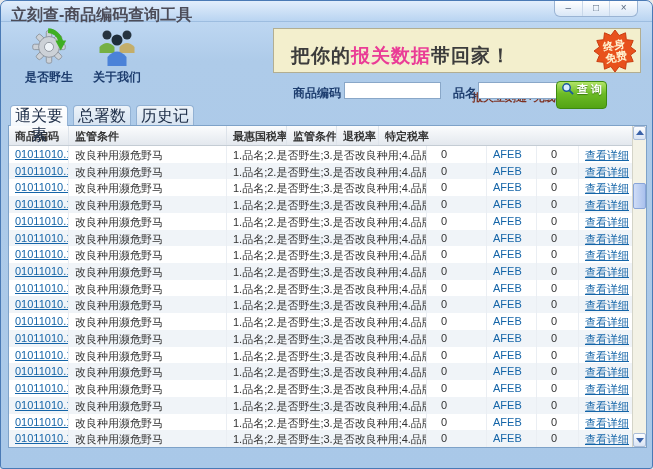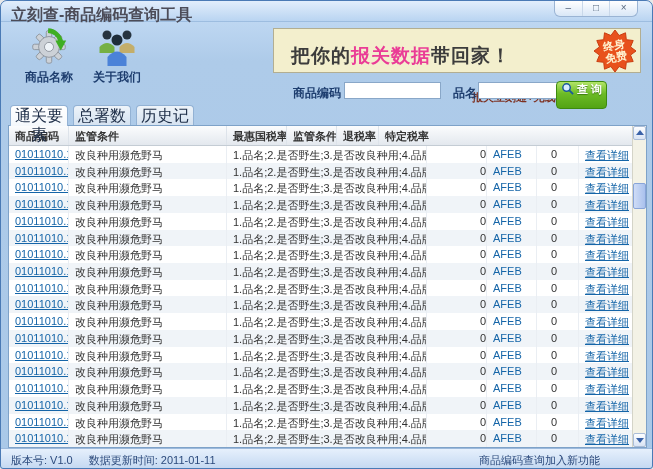--- a/index.html
+++ b/index.html
@@ -57,21 +57,21 @@
     border:1px solid #7ea2c8;overflow:hidden;}
   .thead{display:flex;height:20px;background:linear-gradient(#fbfcfd,#e3e8ee);
     border-bottom:1px solid #c4ccd4;width:623px;}
   .th{font-size:11px;font-weight:bold;color:#333;padding:3px 0 0 6px;border-right:1px solid #dde3ea;
     white-space:nowrap;overflow:hidden;}
   .tbody{width:623px;}
   .tr{display:flex;height:16.72px;background:#fff;}
   .tr:nth-child(even){background:#f0f4f8;}
   .td{font-size:11px;color:#333;padding:2px 0 0 6px;border-right:1px solid #eaeef3;
     white-space:nowrap;overflow:hidden;}
-  .c-code{width:60px;}.c-name{width:158px;}.c-elem{width:200px;}.c-mfn{width:60px;text-align:right;}
+  .c-code{width:60px;}.c-name{width:158px;}.c-elem{width:200px;}.c-mfn{width:60px;}
   .c-sup{width:50px;}.c-reb{width:42px;}.c-det{flex:1;border-right:none;}
   .th.c-code{width:60px;}.th.c-name{width:158px;}.th.c-elem{width:200px;}.th.c-mfn{width:60px;}
   .th.c-sup{width:50px;}.th.c-reb{width:42px;}.th.c-det{flex:1;border-right:none;}
   .c-mfn span,.c-reb span{padding-left:8px;}
   .link{color:#1565a8;}
   .u{text-decoration:underline;}
   
   .vscroll{position:absolute;right:0;top:0;width:14px;height:100%;background:#f3f2e6;border-left:1px solid #d4d4c8;}
   .sb-btn{position:absolute;left:0px;width:13px;height:14px;background:linear-gradient(#fdfeff,#d9e4f4);
     border:1px solid #aabdd8;border-radius:2px;cursor:pointer;}
@@ -112,21 +112,21 @@
           <rect x="18" y="4" width="6" height="36" rx="2" transform="rotate(45 21 22)"></rect>
           <rect x="18" y="4" width="6" height="36" rx="2" transform="rotate(90 21 22)"></rect>
           <rect x="18" y="4" width="6" height="36" rx="2" transform="rotate(135 21 22)"></rect>
           <circle cx="21" cy="22" r="11.5"></circle>
           <circle cx="21" cy="22" r="5" fill="#eef3f8"></circle>
         </g>
         <path d="M 20 4 A 15 15 0 0 1 34 16" fill="none" stroke="#3fae22" stroke-width="5"></path>
         <polygon points="34,26 28,15 40,15" fill="#3fae22"></polygon>
       </svg>
     </div>
-    <div class="lbl">商品名称</div>
+    <div class="lbl">是否野生</div>
   </div>
 
   <div class="toolbar-btn" id="btn-about">
     <div class="icn">
       <svg width="40" height="38" viewBox="0 0 40 38">
         <circle cx="10" cy="7" r="4.5" fill="#26333f"></circle>
         <path d="M2.5 19 q7.5 -8 15 0 v6 h-15 z" fill="#76b043"></path>
         <circle cx="30" cy="7" r="4.5" fill="#26333f"></circle>
         <path d="M22.5 19 q7.5 -8 15 0 v6 h-15 z" fill="#c4ae6a"></path>
         <circle cx="20" cy="12" r="5.5" fill="#1f2d3a"></circle>
@@ -349,20 +349,14 @@
       <div class="sb-btn sb-up">
           <div class="tri-up"></div>
         </div>
       <div class="sb-thumb"></div>
       <div class="sb-btn sb-down">
           <div class="tri-down"></div>
         </div>
     </div>
   </div>
 
-  <div class="statusbar">
-    <div class="status-left">
-      <span>版本号: V1.0</span><span>数据更新时间: 2011-01-11</span>
-    </div>
-    <div class="status-notice">商品编码查询加入新功能</div>
-  </div>
 
 </div>
 
 </body></html>

